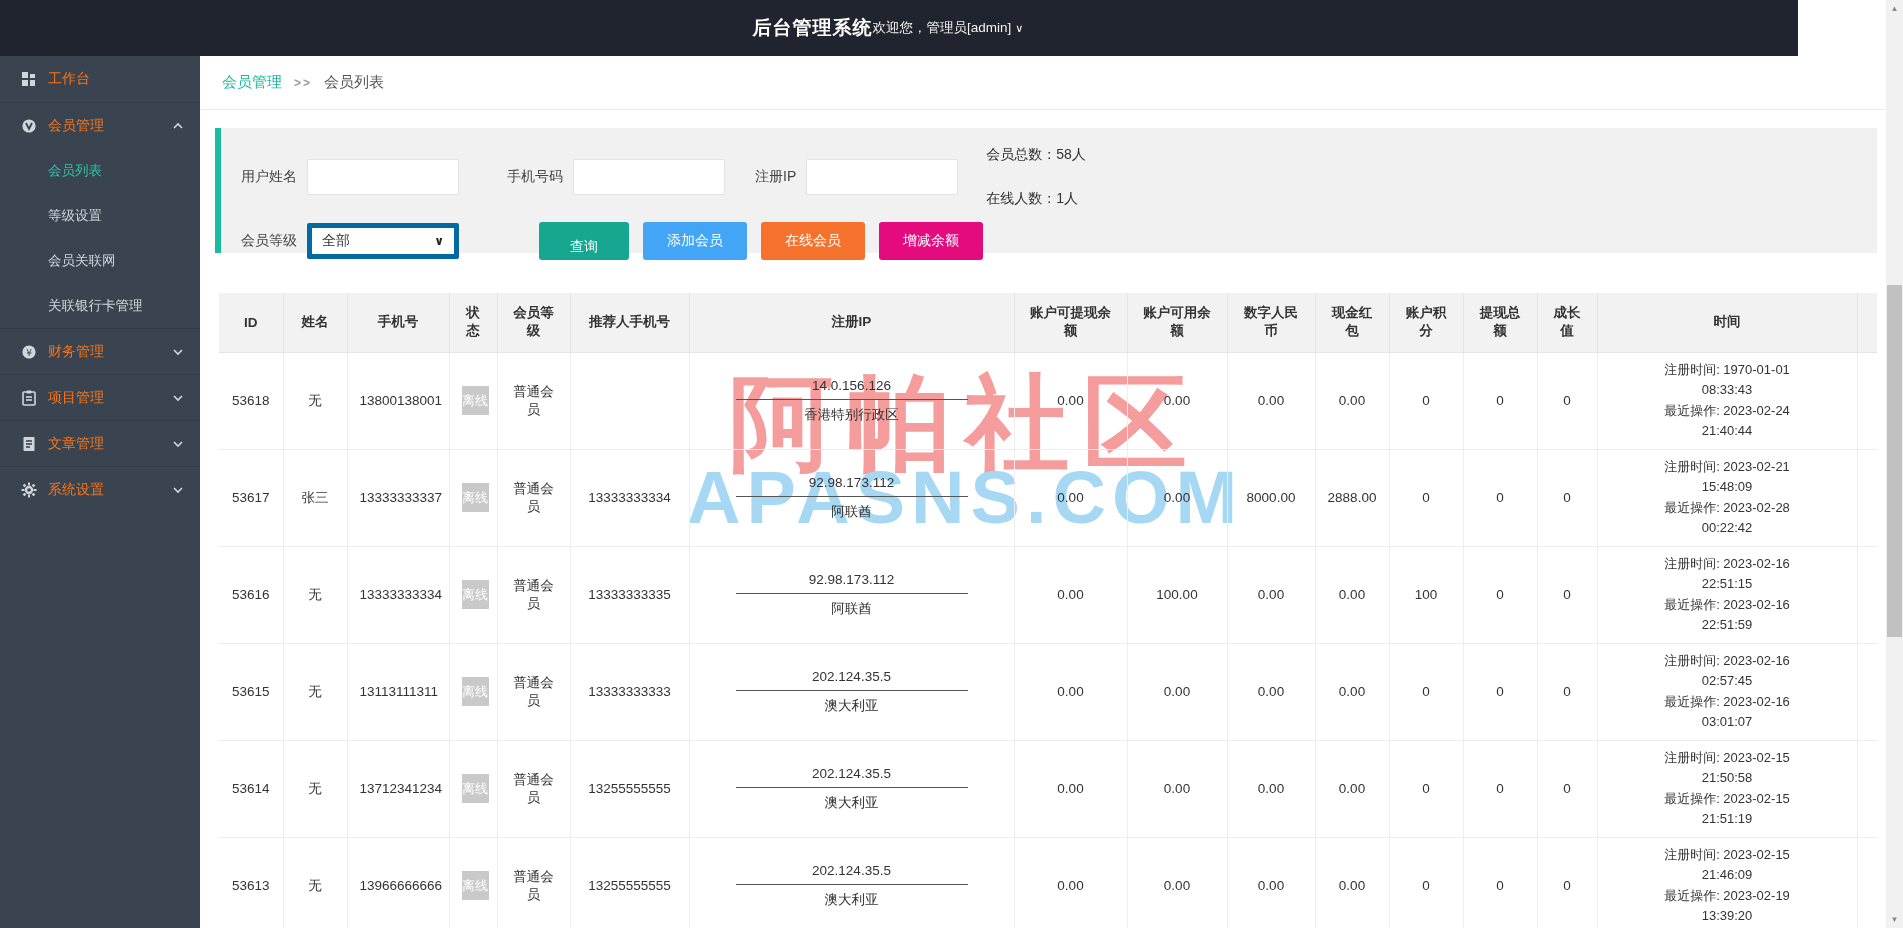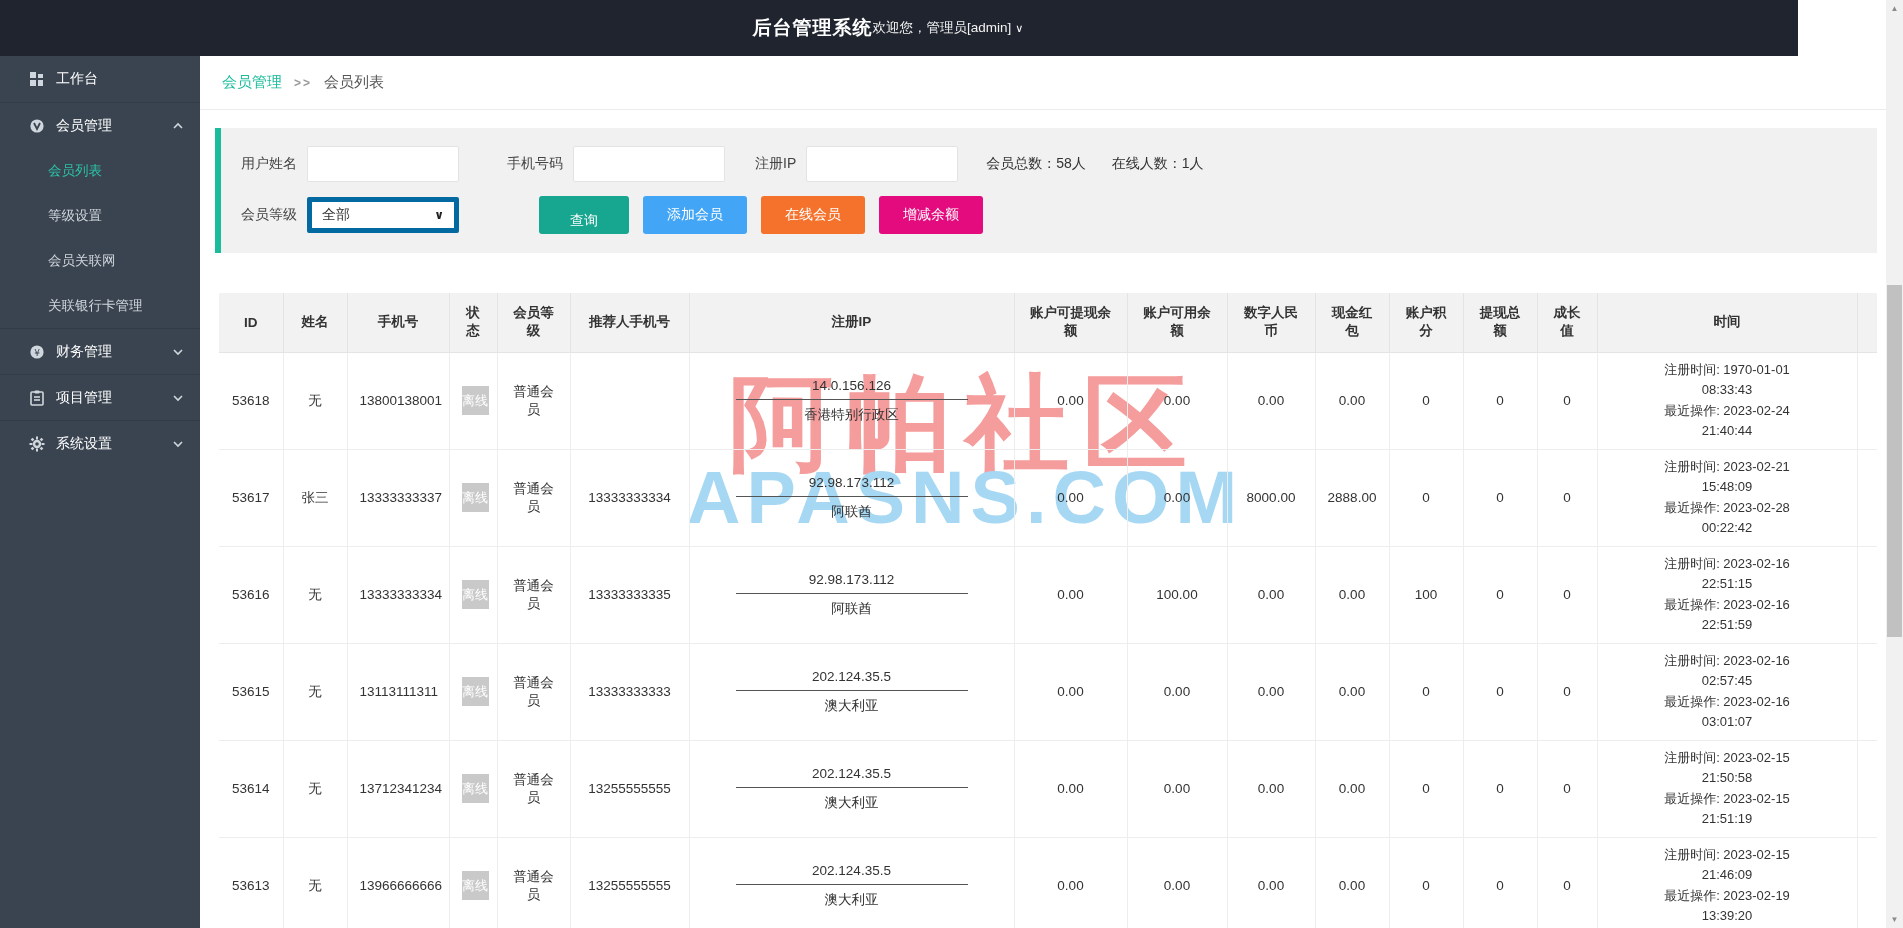--- a/index.html
+++ b/index.html
@@ -6,21 +6,21 @@
   html,body { width:1903px; height:928px; overflow:hidden; font-family:"Liberation Sans","DejaVu Sans",sans-serif; background:#fff; color:#333; }
 
   
   .topbar { position:absolute; left:0; top:0; width:1798px; height:56px; background:#20242e; display:flex; align-items:center; justify-content:center; z-index:5; }
   .topbar .title { color:#fff; font-size:19px; font-weight:bold; margin-left:38px; letter-spacing:1px; }
   .topbar .welcome { color:#f2f2f2; font-size:13.5px; margin-right:60px; display:flex; align-items:center; gap:4px; cursor:pointer; }
   .topbar .welcome .chev { font-size:11px; color:#fff; }
 
   
   .sidebar { position:absolute; left:0; top:56px; width:200px; height:872px; background:#3a4450; z-index:4; }
-  .side-item { height:46px; display:flex; align-items:center; padding:0 16px 0 28px; color:#ffffff; font-size:14px; cursor:pointer; border-top:1px solid #323b46; }
+  .side-item { height:46px; display:flex; align-items:center; padding:0 16px 0 20px; color:#f97316; font-size:14px; cursor:pointer; border-top:1px solid #323b46; }
   .side-item:first-child { border-top:none; }
   .side-item .sicon { width:18px; height:16px; margin-right:10px; display:inline-flex; align-items:center; justify-content:center; }
   .side-item .slabel { flex:1; }
   .side-item .chev { width:12px; height:12px; }
   .submenu { }
   .sub-item { height:45px; display:flex; align-items:center; padding-left:48px; font-size:13.5px; color:#cfd6dd; cursor:pointer; }
   .sub-item.active { color:#2cc3a8; }
 
   svg.ico { stroke:#cfd6dd; fill:none; stroke-width:1.6; }
   svg.ico .fill { fill:#cfd6dd; stroke:none; }
@@ -34,21 +34,21 @@
   .breadcrumb .current { color:#555; }
 
   
   .filter { position:absolute; left:15px; top:72px; width:1662px; height:125px; background:#f1f1f1; }
   .filter .accent { position:absolute; left:0; top:0; width:6px; height:125px; background:#1abc9c; }
   .frow { display:flex; align-items:center; padding-left:26px; }
   .frow1 { padding-top:18px; }
   .frow2 { padding-top:14px; }
   .flabel { font-size:14px; color:#444; margin-right:10px; white-space:nowrap; }
   .finput { width:152px; height:36px; background:#fff; border:1px solid #e3e3e3; border-radius:2px; padding:0 8px; font-size:14px; color:#333; outline:none; }
-  .gap1 { margin-left:48px; } .gap2 { margin-left:30px; } .gap3 { margin-left:28px; }
+  .gap1 { margin-left:48px; } .gap2 { margin-left:30px; } .gap3 { margin-left:28px;flex-direction:column; }
   .stats { font-size:14px; color:#333; display:flex; gap:26px; white-space:nowrap; }
   .fselect { width:152px; height:36px; background:#fff; border:5px solid #0369a1; border-radius:2px; display:flex; align-items:center; justify-content:space-between; padding:0 10px; font-size:14px; cursor:pointer; }
   .fselect .chev { font-size:12px; font-weight:bold; color:#222; }
   .btn { height:38px; border:none; border-radius:3px; color:#fff; font-size:14px; padding:0 24px; margin-left:14px; cursor:pointer; font-family:inherit; }
   .btn-query { margin-left:80px; padding:16px 31px; }
 
   
   .table-wrap { position:absolute; left:19px; top:237px; width:1658px; height:635px; overflow:hidden; }
   .watermark { position:absolute; left:468px; top:78px; z-index:0; text-align:center; pointer-events:none; line-height:1; }
   .wm1 { font-size:104px; font-weight:bold; letter-spacing:14px; }
@@ -134,20 +134,34 @@
           <line x1="4" y1="10" x2="10" y2="10"></line>
         </svg>
     </span>
     <span class="slabel">项目管理</span>
     <svg class="chev" viewBox="0 0 12 12">
         <polyline points="2,4 6,8 10,4" stroke="#cfd6dd" stroke-width="1.6" fill="none"></polyline>
       </svg>
   </div>
 
 
+  <div class="side-item">
+    <span class="sicon">
+      <svg class="ico" width="14" height="16" viewBox="0 0 14 16">
+          <rect class="fill" x="1.5" y="1" width="11" height="14" rx="1"></rect>
+          <line x1="4" y1="5" x2="10" y2="5" stroke="#3a4450"></line>
+          <line x1="4" y1="8" x2="10" y2="8" stroke="#3a4450"></line>
+          <line x1="4" y1="11" x2="8" y2="11" stroke="#3a4450"></line>
+        </svg>
+    </span>
+    <span class="slabel">文章管理</span>
+    <svg class="chev" viewBox="0 0 12 12">
+        <polyline points="2,4 6,8 10,4" stroke="#cfd6dd" stroke-width="1.6" fill="none"></polyline>
+      </svg>
+  </div>
 
   <div class="side-item">
     <span class="sicon">
       <svg width="16" height="16" viewBox="0 0 16 16">
           <g fill="#cfd6dd">
             <circle cx="8" cy="8" r="4.2"></circle>
             <rect x="7" y="0.5" width="2" height="3"></rect>
             <rect x="7" y="12.5" width="2" height="3"></rect>
             <rect x="0.5" y="7" width="3" height="2"></rect>
             <rect x="12.5" y="7" width="3" height="2"></rect>

